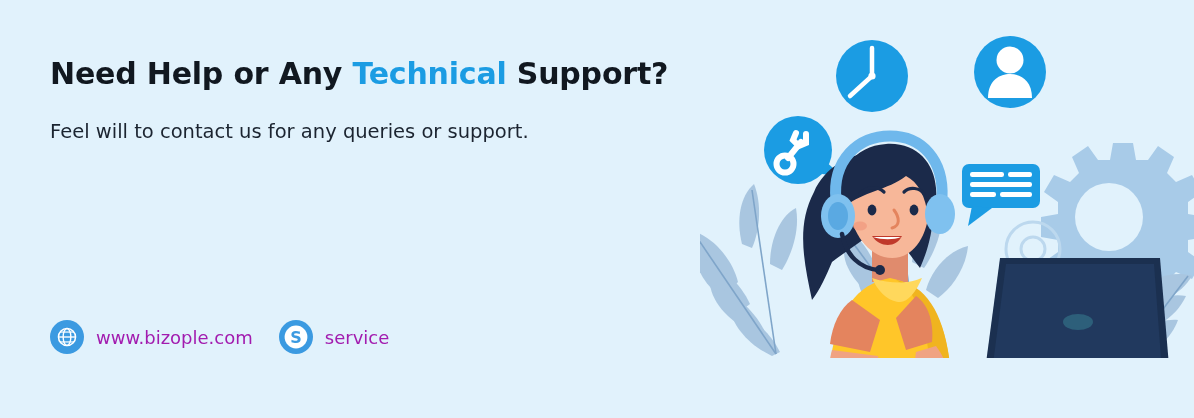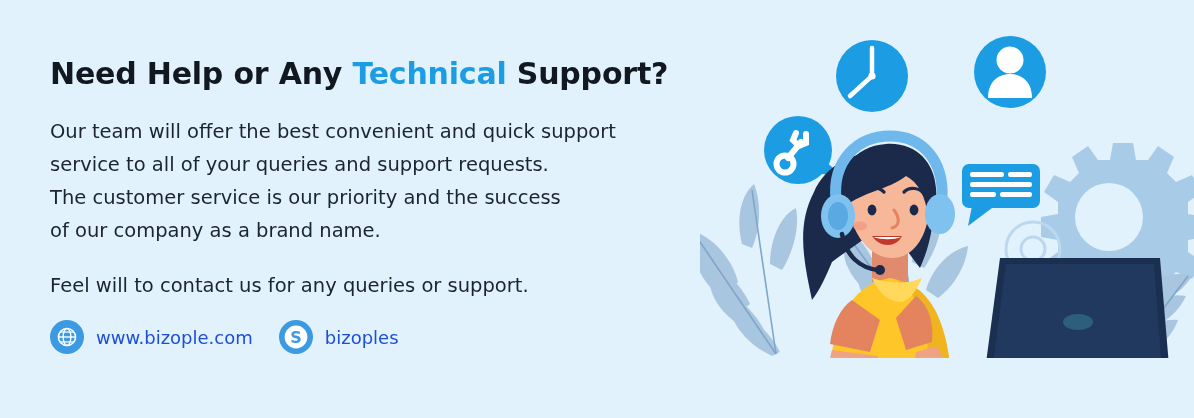--- a/index.html
+++ b/index.html
@@ -37,44 +37,38 @@
     position:absolute;left:50px;top:320px;
     display:flex;align-items:center;gap:0px;
   }
   .contact-item{display:flex;align-items:center;margin-right:26px;}
   .cicon{
     width:34px;height:34px;border-radius:50%;
     background:#3b9ae1;display:flex;align-items:center;justify-content:center;
     flex:0 0 auto;
   }
   .clabel{
-    font-size:18px;color:#1d4ed8;margin-left:12px;white-space:nowrap;
+    font-size:18px;color:#a21caf;margin-left:12px;white-space:nowrap;
     font-family:"DejaVu Sans", sans-serif;
   }
   
   #illustration{
     position:absolute;left:700px;top:0;width:494px;height:418px;
   }
   #illustration svg{display:block;}
 </style>
 </head>
 <body>
 
 <div id="banner">
 
   <div id="content">
 
     <h1 id="headline"><span>Need Help or Any </span><span class="accent">Technical</span><span> Support?</span></h1>
 
-    <p id="paragraph">
-      <span class="ln">Our team will offer the best convenient and quick support</span>
-      <span class="ln">service to all of your queries and support requests.</span>
-      <span class="ln">The customer service is our priority and the success</span>
-      <span class="ln">of our company as a brand name.</span>
-    </p>
 
     <p id="tagline">Feel will to contact us for any queries or support.</p>
   </div>
 
   <div id="contact-row">
 
     <div class="contact-item">
       <span class="cicon">
         <svg width="22" height="22" viewBox="0 0 24 24">
           <circle cx="12" cy="12" r="9.3" fill="none" stroke="#ffffff" stroke-width="1.7"></circle>
@@ -88,21 +82,21 @@
     </div>
 
 
     <div class="contact-item">
       <span class="cicon">
         <svg width="34" height="34" viewBox="0 0 34 34">
           <circle cx="17" cy="17" r="11.4" fill="#ffffff"></circle>
           <text x="17" y="22.6" font-family="DejaVu Sans, sans-serif" font-size="16" font-weight="bold" fill="#3b9ae1" text-anchor="middle">S</text>
         </svg>
       </span>
-      <span class="clabel">bizoples</span>
+      <span class="clabel">service</span>
     </div>
   </div>
 
   <div id="illustration">
     <svg width="494" height="418" viewBox="0 0 494 418" xmlns="http://www.w3.org/2000/svg">
       <defs>
         <clipPath id="frame">
             <rect x="0" y="0" width="494" height="418"></rect>
           </clipPath>
       </defs>

